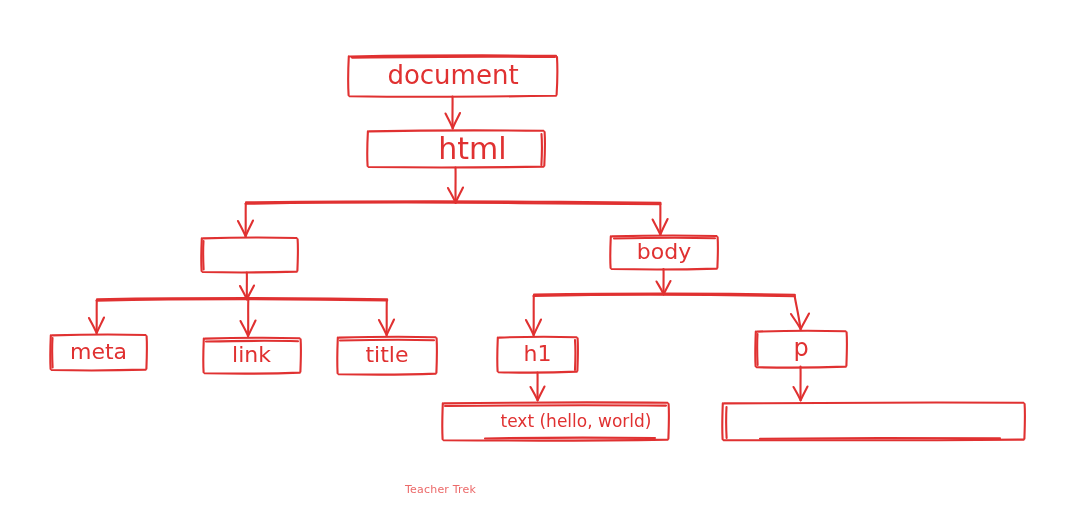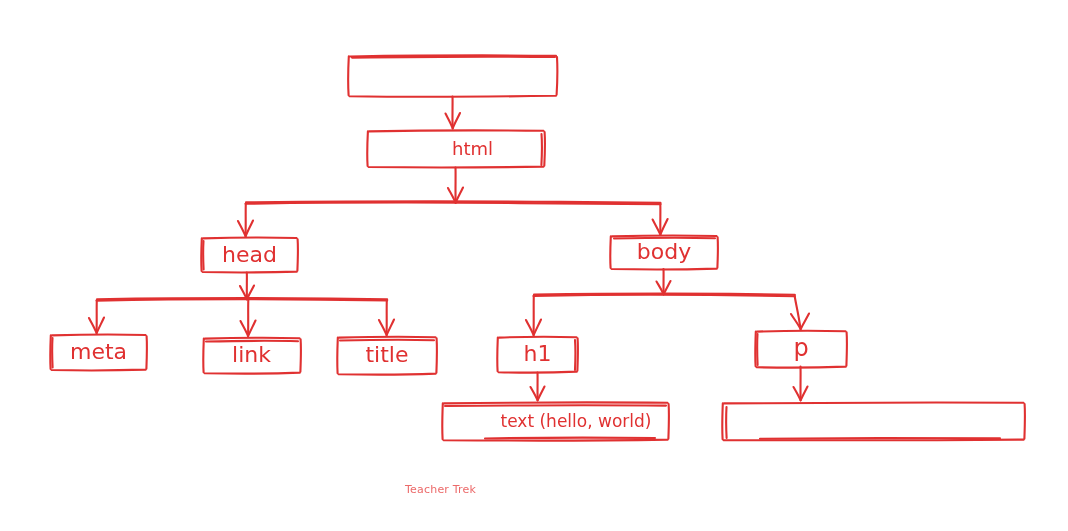--- a/index.html
+++ b/index.html
@@ -189,24 +189,24 @@
       </g>
 
       <g>
         <path d="M724 403.4 C800 402.4 920 402.2 1023.5 402.8 M1024.6 404.0 C1025.1 411 1025.0 422 1024.4 438.6 M1023.8 439.6 C920 440.6 800 440.8 723.6 440.2 M722.6 439.2 C722.1 431 722.2 419 722.8 403.4"></path>
         <path d="M726.5 407 C726.0 416 726.1 428 726.6 438.0"></path>
         <path d="M760 438.8 C830 437.9 930 437.7 1000 438.3"></path>
       </g>
     </g>
   </svg>
 
-
-  <div class="node-label" style="left:367px; top:130px; width:211px; height:37px; line-height:37px; font-size:18px;">html</div>
-
-  <div class="node-label" style="left:201px; top:237px; width:97px; height:35px; line-height:35px; font-size:22px;">head</div>
+  <div class="node-label" style="left:348px; top:55px; width:210px; height:41px; line-height:41px; font-size:26px;">document</div>
+
+  <div class="node-label" style="left:367px; top:130px; width:211px; height:37px; line-height:37px; font-size:30px;">html</div>
+
 
   <div class="node-label" style="left:610px; top:235px; width:108px; height:34px; line-height:34px; font-size:22px;">body</div>
 
   <div class="node-label" style="left:50px; top:334px; width:97px; height:44px; line-height:36px; font-size:22px;">meta</div>
 
   <div class="node-label" style="left:203px; top:337px; width:97px; height:36px; line-height:36px; font-size:22px;">link</div>
 
   <div class="node-label" style="left:337px; top:336px; width:100px; height:28px; line-height:38px; font-size:22px;">title</div>
 
   <div class="node-label" style="left:497px; top:336px; width:81px; height:48px; line-height:36px; font-size:22px;">h1</div>

